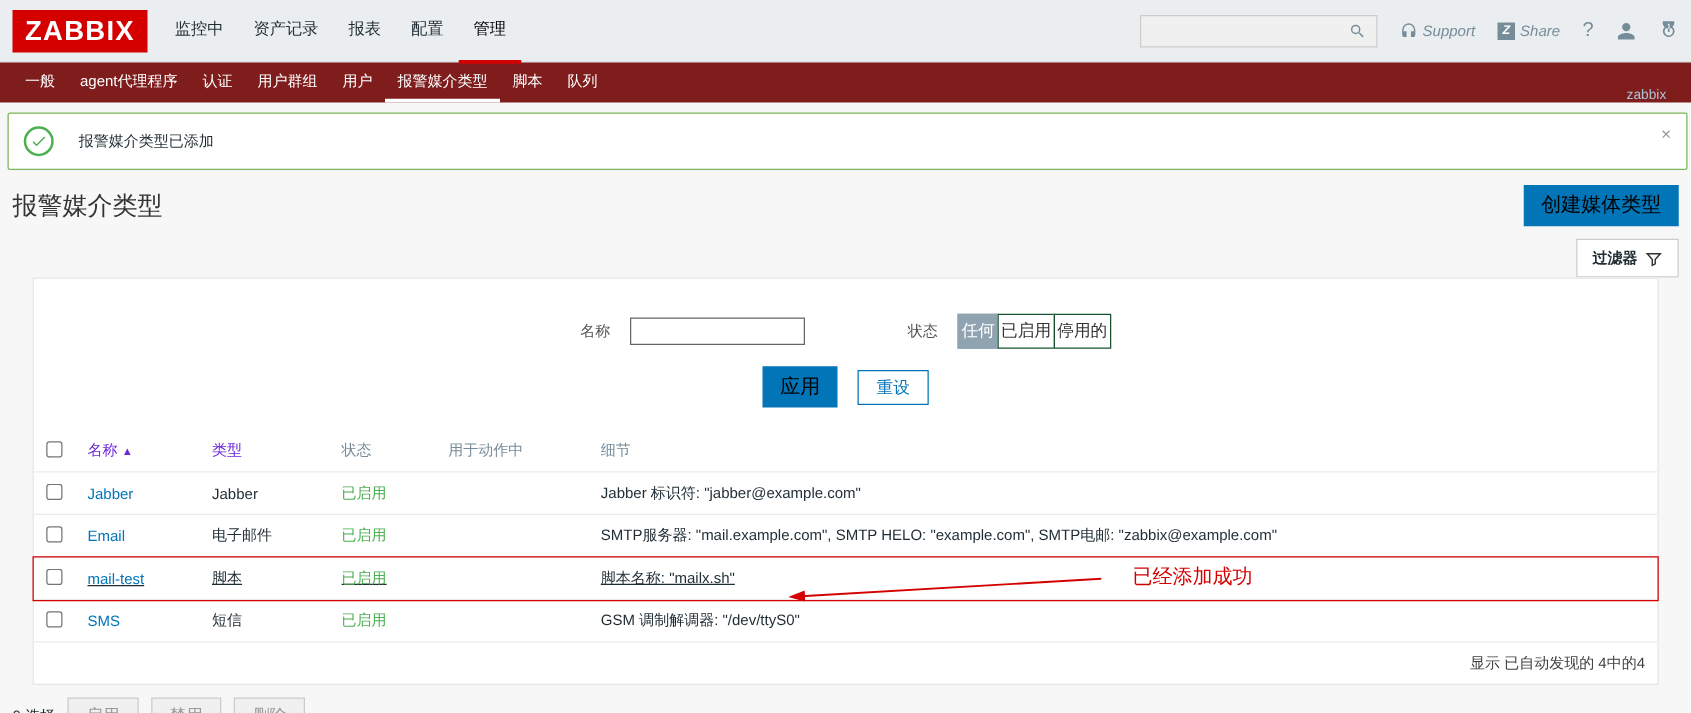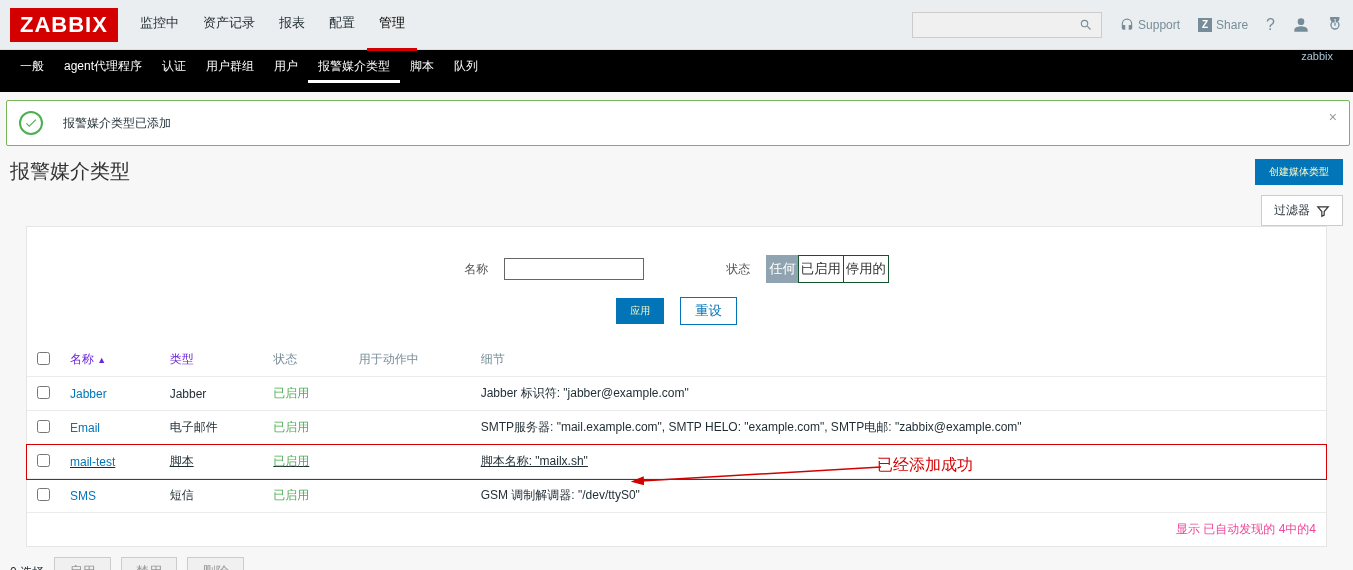--- a/index.html
+++ b/index.html
@@ -5,57 +5,57 @@
 * { margin: 0; padding: 0; box-sizing: border-box; }
 body { font-family: Arial, "Microsoft YaHei", sans-serif; font-size: 12px; color: #1f2c33; background: #f7f7f7; }
 .topbar { background: #ebeef0; height: 50px; display: flex; align-items: center; padding: 0 10px; border-bottom: 1px solid #dbdbdb; }
 .logo { background: #d40000; color: #fff; font-weight: bold; font-size: 22px; padding: 4px 10px; letter-spacing: 1px; margin-right: 10px; }
 .topnav { display: flex; flex: 1; }
 .topnav-item { padding: 16px 12px; color: #1f2c33; cursor: pointer; font-size: 13px; }
 .topnav-item.active { border-bottom: 3px solid #d40000; color: #000; font-weight: 500; }
 .toptools { display: flex; align-items: center; gap: 18px; color: #768d99; }
 .search-box { width: 190px; height: 26px; border: 1px solid #ccc; background: #f0f0f0; display: flex; align-items: center; justify-content: flex-end; padding: 0 8px; }
 .icon { fill: #768d99; }
-.subnav { background: #000000; height: 42px; display: flex; align-items: flex-start; padding: 0 10px; }
+.subnav { background: #7f1d1d; height: 32px; display: flex; align-items: flex-end; padding: 0 10px; }
 .subnav-item { padding: 8px 10px; color: #fff; font-size: 12px; cursor: pointer; }
 .subnav-item.active { border-bottom: 3px solid #fff; padding-bottom: 5px; }
 .subuser { margin-left: auto; color: #a9c4d6; padding-right: 10px; font-size: 11px; }
 .alert { margin: 8px 3px 2px 6px; border: 1px solid #79b65b; border-radius: 2px; background: #fff; display: flex; align-items: center; padding: 10px 12px; position: relative; }
 .alert .circle { width: 24px; height: 24px; border: 2px solid #4caf50; border-radius: 50%; display: flex; align-items: center; justify-content: center; margin-right: 20px; }
 .alert .close { position: absolute; right: 12px; top: 8px; color: #999; cursor: pointer; font-size: 14px; }
 .pagehead { display: flex; align-items: center; padding: 10px 10px 4px 10px; }
 .pagetitle { font-size: 20px; color: #333; flex: 1; }
-.btn-blue { background: #0275b8; color: #fef9c3; border: none; padding: 6px 14px; font-size: 10px; cursor: pointer; }
+.btn-blue { background: #0275b8; color: #000000; border: none; padding: 6px 14px; font-size: 16px; cursor: pointer; }
 .filterbar { display: flex; justify-content: flex-end; padding: 6px 10px 0 10px; }
-.filter-toggle { background: #fff; border: 1px solid #ccc; padding: 6px 12px; display: flex; align-items: center; gap: 6px; cursor: pointer; }
+.filter-toggle { background: #fff; border: 1px solid #ccc; padding: 6px 12px; display: flex; align-items: center; gap: 6px; cursor: pointer; font-weight: bold; }
 .panel { background: #fff; margin: 0 26px; padding-top: 28px; border: 1px solid #e5e5e5; position: relative; }
 .filter-form { display: flex; flex-direction: column; align-items: center; gap: 14px; padding-bottom: 18px; }
 .filter-row { display: flex; align-items: center; gap: 16px; }
 .filter-row label { color: #555; }
 .filter-row input[type=text] { width: 140px; height: 22px; border: 1px solid #666; padding: 2px 4px; }
 .btngroup { display: inline-flex; }
 .btngroup button { border: 1px solid #14532d; background: #fff; padding: 4px 2px; color: #333; cursor: pointer; }
 .btngroup button.sel { background: #8fa4b0; color: #fff; border-color: #8fa4b0; }
 .btngroup button + button { margin-left: -1px; }
 .btn-outline { border: 1px solid #0275b8; background: #fff; color: #0275b8; padding: 4px 14px; cursor: pointer; }
 .table { width: 100%; border-collapse: collapse; }
 .table th, .table td { text-align: left; padding: 8px 10px; border-bottom: 1px solid #ebebeb; font-weight: normal; }
 .table th { color: #768d99; font-size: 12px; }
 .table th.sortable { color: #6d28d9; cursor: pointer; }
 .table th.sortable .arrow { font-size: 9px; }
 .table td .link { color: #0275b8; cursor: pointer; }
 .table td .enabled { color: #4caf50; cursor: pointer; }
 .chk { accent-color: #888; }
 .hl-row { outline: 1px solid #d40000; text-decoration: underline; }
-.footer-text { text-align: right; padding: 8px 10px; color: #ec4899; }
+.footer-text { text-align: right; padding: 8px 10px; color: #404040; }
 .bulk { display: flex; align-items: center; gap: 10px; padding: 10px 10px; }
 .bulk-btn { border: 1px solid #ccc; background: #f0f0f0; color: #999; padding: 5px 14px; cursor: not-allowed; }
 .annotation { position: absolute; pointer-events: none; }
 .ann-text { color: #d40000; font-size: 16px; position: absolute; }
-.tool-link { display: flex; gap: 4px; cursor: pointer; }
+.tool-link { display: flex; gap: 4px; cursor: pointer; font-style: italic; }
 svg.ann-arrow { position: absolute; }
 </style>
 </head>
 <body>
 
 <div class="topbar">
   <div class="logo">ZABBIX</div>
   <div class="topnav" id="topnav">
       <div class="topnav-item">监控中</div>
       <div class="topnav-item">资产记录</div>
@@ -196,21 +196,21 @@
   <div class="footer-text">显示 已自动发现的 4中的4</div>
 
   <svg class="annotation ann-arrow" width="260" height="30" style="left:604px; top:232px;">
     <defs>
         <marker id="arr" markerWidth="10" markerHeight="10" refX="2" refY="3" orient="auto">
           <path d="M0,0 L0,6 L9,3 z" fill="#d40000"></path>
         </marker>
       </defs>
     <line x1="250" y1="8" x2="10" y2="22" stroke="#d40000" stroke-width="1.5" marker-end="url(#arr)"></line>
   </svg>
-  <div class="annotation ann-text" style="left:850px; top:228px;">已经添加成功</div>
+  <div class="annotation ann-text" style="left:879px; top:228px;">已经添加成功</div>
 </div>
 
 <div class="bulk">
   <span>0 选择</span>
   <button class="bulk-btn">启用</button>
   <button class="bulk-btn">禁用</button>
   <button class="bulk-btn">删除</button>
 </div>
 
 </body></html>

